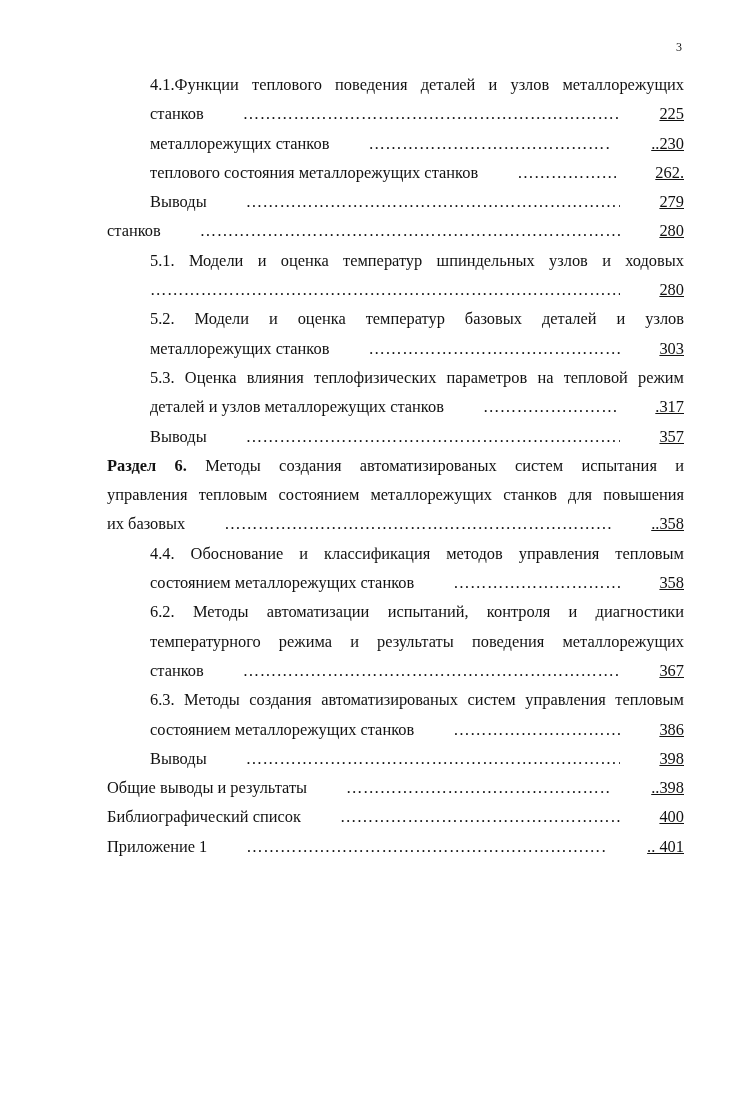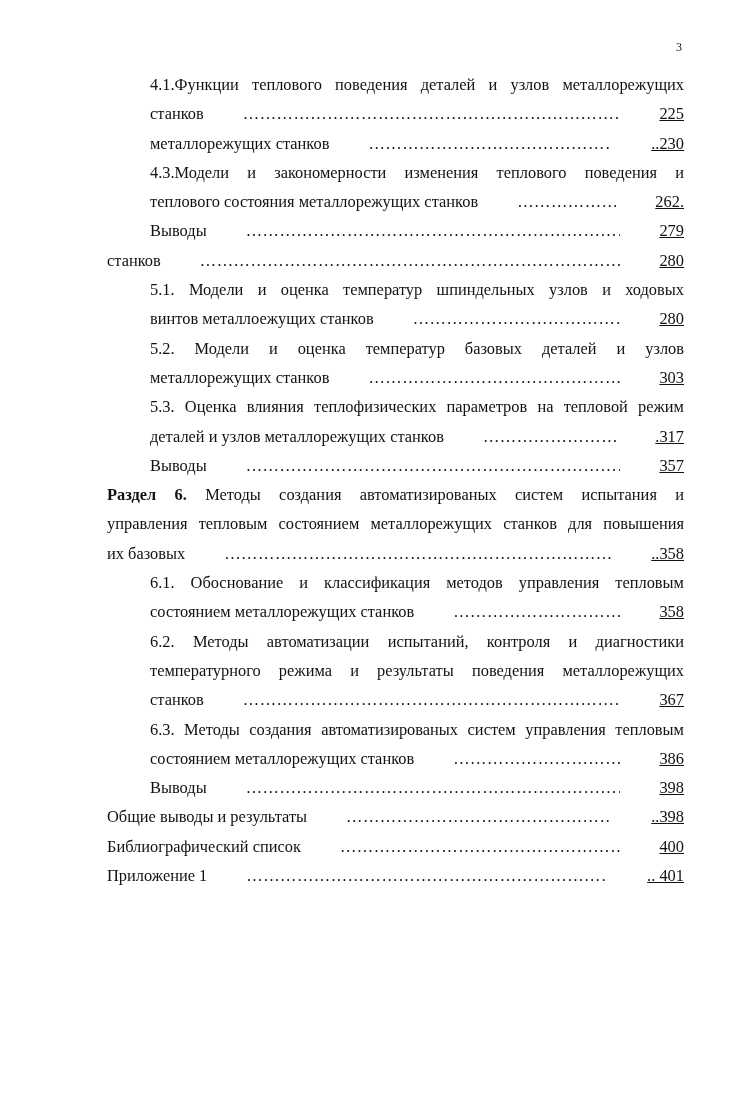--- a/index.html
+++ b/index.html
@@ -33,21 +33,20 @@
       </div>
     </div>
     <div class="entry sub">
       <div class="line">
         <span class="txt">металлорежущих станков</span>
         <span class="dots"></span>
         <span class="pg">..230</span>
       </div>
     </div>
     <div class="entry sub">
-      <div class="wrap"><span>4.3.Модели и закономерности  изменения теплового поведения и</span></div>
       <div class="line">
         <span class="txt">теплового состояния металлорежущих станков</span>
         <span class="dots"></span>
         <span class="pg"> 262.</span>
       </div>
     </div>
     <div class="entry sub">
       <div class="line">
         <span class="txt">Выводы</span>
         <span class="dots"></span>
@@ -57,21 +56,20 @@
     <div class="entry main">
       <div class="line">
         <span class="txt">станков</span>
         <span class="dots"></span>
         <span class="pg"> 280</span>
       </div>
     </div>
     <div class="entry sub">
       <div class="wrap"><span>5.1. Модели и оценка температур шпиндельных узлов и ходовых</span></div>
       <div class="line">
-        <span class="txt">винтов металлоежущих станков</span>
         <span class="dots"></span>
         <span class="pg">280</span>
       </div>
     </div>
     <div class="entry sub">
       <div class="wrap"><span>5.2. Модели и оценка температур базовых деталей и узлов</span></div>
       <div class="line">
         <span class="txt">металлорежущих станков</span>
         <span class="dots"></span>
         <span class="pg">303</span>
@@ -95,21 +93,21 @@
     <div class="entry main">
       <div class="wrap"><b>Раздел 6.</b><span> Методы создания автоматизированых систем испытания и</span></div>
       <div class="wrap"><span>управления тепловым состоянием металлорежущих станков для повышения</span></div>
       <div class="line">
         <span class="txt">их базовых</span>
         <span class="dots"></span>
         <span class="pg">..358</span>
       </div>
     </div>
     <div class="entry sub">
-      <div class="wrap"><span>6.1. Обоснование и классификация методов управления тепловым</span></div>
+      <div class="wrap"><span>4.4. Обоснование и классификация методов управления тепловым</span></div>
       <div class="line">
         <span class="txt">состоянием металлорежущих станков</span>
         <span class="dots"></span>
         <span class="pg">358</span>
       </div>
     </div>
     <div class="entry sub">
       <div class="wrap"><span>6.2. Методы автоматизации испытаний, контроля и диагностики</span></div>
       <div class="wrap"><span>температурного режима и результаты поведения металлорежущих</span></div>
       <div class="line">

